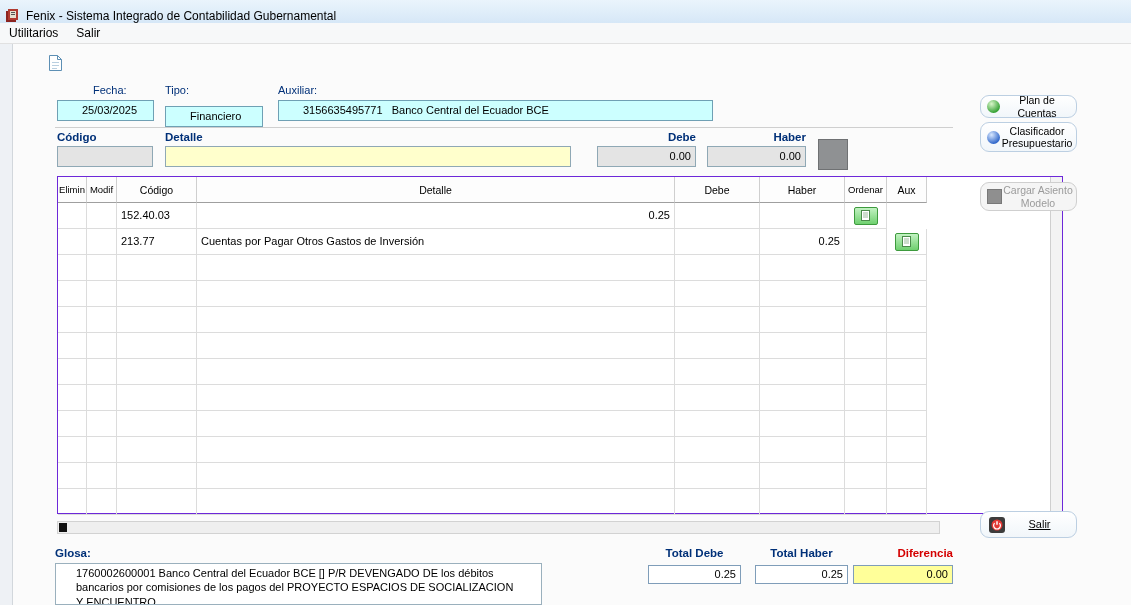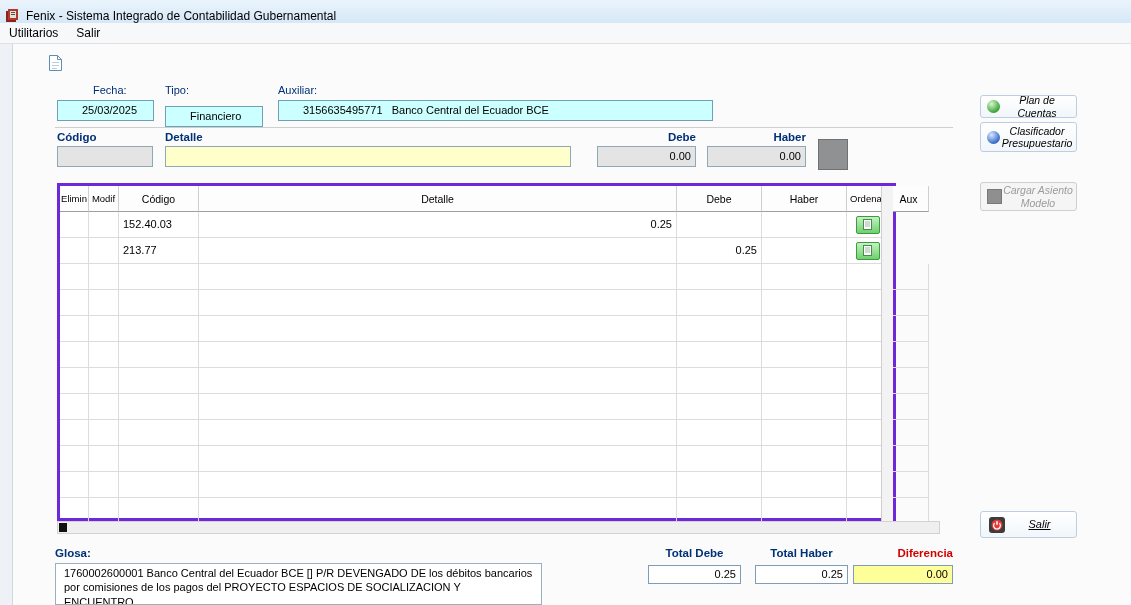--- a/index.html
+++ b/index.html
@@ -33,53 +33,53 @@
   .grayfield { background:#e4e4e4; border-color:#8fa8b5; }
   .yellowfield { background:#ffffcc; border-color:#8fa8b5; }
   .num { text-align:right; }
 
   .separator { position:absolute; left:55px; top:127px; width:898px; height:1px; background:#cfcfcf; }
 
   .mystery-btn { position:absolute; left:818px; top:139px; width:30px; height:31px;
     background:#8f9193; border:1px solid #6f7173; }
 
   
-  .table { position:absolute; left:57px; top:183px; width:839px; height:338px;
-    border:3px solid #6d28d9; background:#fff; }
+  .table { position:absolute; left:57px; top:176px; width:1006px; height:338px;
+    border:1px solid #6d28d9; background:#fff; }
   .thead, .trow { display:grid; grid-template-columns:29px 30px 80px 478px 85px 85px 42px 40px; width:869px; }
   .th { height:26px; border-right:1px solid #cfcfcf; border-bottom:1px solid #9f9f9f;
     display:flex; align-items:center; justify-content:center; font-size:10.5px; background:#fdfdfd; }
   .th.small { font-size:9.5px; }
   .td { height:26px; border-right:1px solid #dcdcdc; border-bottom:1px solid #dcdcdc;
     line-height:25px; padding:0 4px; overflow:hidden; white-space:nowrap; font-size:11px; }
   .td.c-aux { padding:0; display:flex; align-items:center; justify-content:center; }
   .aux-btn { width:24px; height:18px; background:linear-gradient(#c2f2c2,#6fd06f);
     border:1px solid #3d9a3d; border-radius:2px; display:flex; align-items:center; justify-content:center; cursor:default; }
   .vscrollbar { position:absolute; right:0; top:0; width:12px; height:336px;
     background:#f3f3f3; border-left:1px solid #cfcfcf; }
 
   .hscroll { position:absolute; left:57px; top:521px; width:883px; height:13px;
     background:#efefef; border:1px solid #d2d2d2; }
   .hthumb { position:absolute; left:1px; top:1px; width:8px; height:9px; background:#111; }
 
   
   .side-btn { position:absolute; left:980px; width:97px;
-    background:linear-gradient(#ffffff,#f1f6fa); border:1px solid #bccfe2; border-radius:3px;
-    display:flex; align-items:center; font-size:10.5px; cursor:default;font-style:italic; }
+    background:linear-gradient(#ffffff,#f1f6fa); border:1px solid #bccfe2; border-radius:9px;
+    display:flex; align-items:center; font-size:10.5px; cursor:default; }
   .side-btn .lbl { flex:1; text-align:center; line-height:1.15; padding:1px 2px 1px 0; }
   .sphere { width:13px; height:13px; border-radius:50%; flex:0 0 auto; margin-left:6px; }
   .sphere.green { background:radial-gradient(circle at 35% 30%, #d9f6ca, #2f9e2f 75%); }
   .sphere.blue  { background:radial-gradient(circle at 35% 30%, #d8e8ff, #2a62c8 75%); }
   .side-btn.disabled { color:#9b9b9b; background:#f5f5f5; border-color:#cfcfcf; }
   .graysq { width:15px; height:15px; background:#8f8f8f; border:1px solid #787878; flex:0 0 auto; margin-left:6px; }
   .salir-lbl { text-decoration:underline; font-size:11px; }
 
   
   .glosa-box { position:absolute; left:55px; top:563px; width:487px; height:42px;
-    border:1px solid #9ab0bd; background:#fff; padding:2px 8px; font-size:11px; line-height:1.3; overflow:hidden; }
+    border:1px solid #9ab0bd; background:#fff; padding:2px 20px; font-size:11px; line-height:1.3; overflow:hidden; }
   .total-field { position:absolute; top:565px; height:19px; border:1px solid #7f9db9;
     background:#fff; line-height:17px; padding:0 4px; text-align:right; font-size:11px; }
   .total-label { position:absolute; top:547px; font-size:11.5px; font-weight:bold; text-align:center; }
   .red { color:#d40000; }
 </style>
 </head>
 <body>
 
 <div class="titlebar">
   <span style="display:flex;">
@@ -164,20 +164,21 @@
               </svg>
         </span>
       </button>
     </div>
   </div>
 
   <div class="trow">
     <div class="td"></div>
     <div class="td"></div>
     <div class="td">213.77</div>
+    <div class="td">Cuentas por Pagar Otros Gastos de Inversión</div>
     <div class="td num"></div>
     <div class="td num">0.25</div>
     <div class="td"></div>
     <div class="td c-aux">
       <button class="aux-btn">
         <span style="display:flex;">
           <svg width="9" height="11" viewBox="0 0 9 11">
                 <rect x="0.5" y="0.5" width="8" height="10" fill="#fff" stroke="#4a8a4a"></rect>
                 <rect x="2" y="2.5" width="5" height="1" fill="#9bbb9b"></rect>
                 <rect x="2" y="4.5" width="5" height="1" fill="#9bbb9b"></rect>

